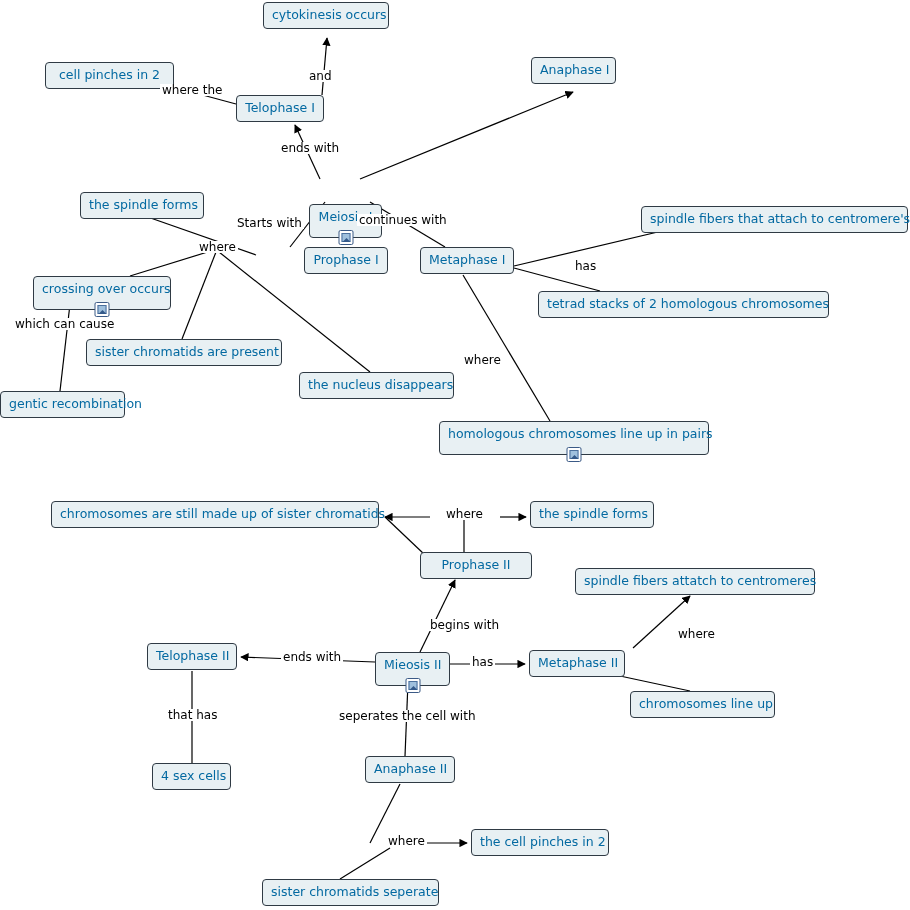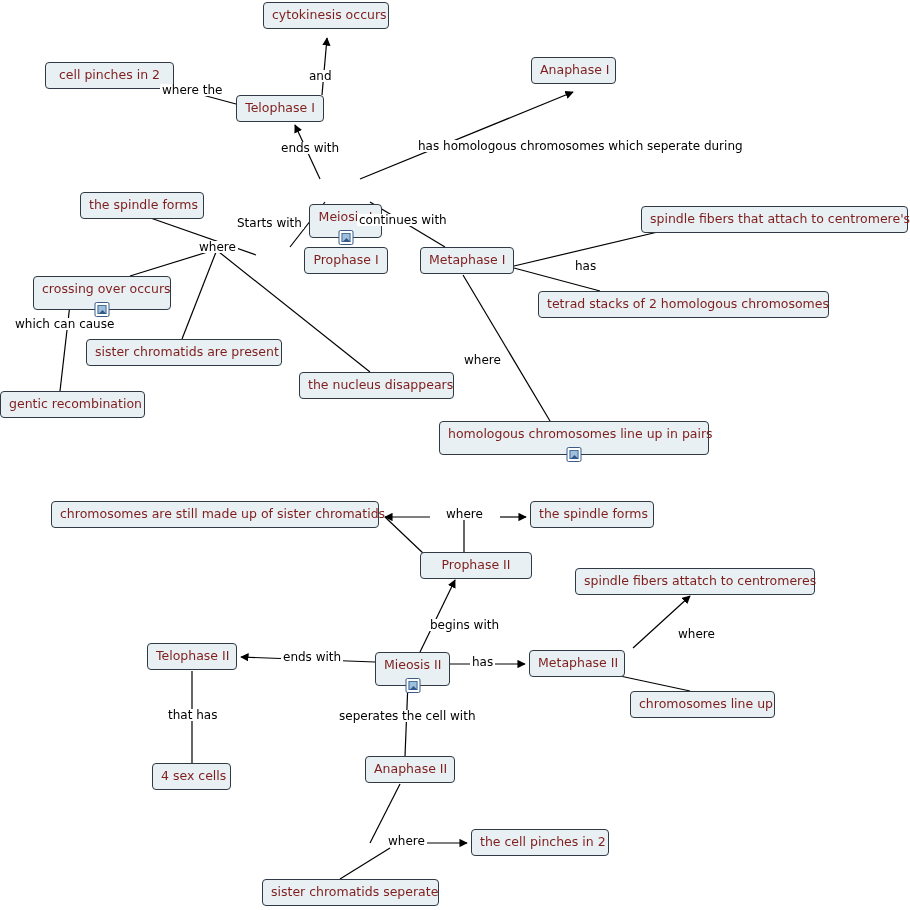--- a/index.html
+++ b/index.html
@@ -26,21 +26,21 @@
     width: 910px;
     height: 910px;
     pointer-events: none;
   }
   .node {
     position: absolute;
     box-sizing: border-box;
     background: #e8f0f3;
     border: 1px solid #2f3a44;
     border-radius: 4px;
-    color: #7f1d1d;
+    color: #0369a1;
     font-size: 12.5px;
     line-height: 1.1;
     padding: 5px 8px 6px 8px;
     white-space: nowrap;
     text-align: center;
   }
   .node .label { display: block; }
   .node.has-icon { padding-bottom: 13px; }
   .node-icon {
     position: absolute;
@@ -193,21 +193,21 @@
 
   <div class="node has-icon" style="left:33px;top:276px;width:138px;">
     <span class="label">crossing over occurs</span>
     <span class="node-icon"></span>
   </div>
 
   <div class="node" style="left:86px;top:339px;width:196px;">
     <span class="label">sister chromatids are present</span>
   </div>
 
-  <div class="node" style="left:0px;top:391px;width:145px;">
+  <div class="node" style="left:0px;top:391px;width:125px;">
     <span class="label">gentic recombination</span>
   </div>
 
   <div class="node" style="left:299px;top:372px;width:155px;">
     <span class="label">the nucleus disappears</span>
   </div>
 
   <div class="node has-icon" style="left:439px;top:421px;width:270px;">
     <span class="label">homologous chromosomes line up in pairs</span>
     <span class="node-icon"></span>
@@ -258,21 +258,20 @@
     <span class="label">the cell pinches in 2</span>
   </div>
 
   <div class="node" style="left:262px;top:879px;width:177px;">
     <span class="label">sister chromatids seperate</span>
   </div>
 
   <div class="edge-label" style="left:307px;top:70px;">and</div>
   <div class="edge-label" style="left:160px;top:84px;">where the</div>
   <div class="edge-label" style="left:279px;top:142px;">ends with</div>
-  <div class="edge-label" style="left:416px;top:140px;">has homologous chromosomes which seperate during</div>
   <div class="edge-label" style="left:235px;top:217px;">Starts with</div>
   <div class="edge-label" style="left:357px;top:214px;">continues with</div>
   <div class="edge-label" style="left:197px;top:241px;">where</div>
   <div class="edge-label" style="left:573px;top:260px;">has</div>
   <div class="edge-label" style="left:13px;top:318px;">which can cause</div>
   <div class="edge-label" style="left:462px;top:354px;">where</div>
   <div class="edge-label" style="left:444px;top:508px;">where</div>
   <div class="edge-label" style="left:428px;top:619px;">begins with</div>
   <div class="edge-label" style="left:281px;top:651px;">ends with</div>
   <div class="edge-label" style="left:470px;top:656px;">has</div>

